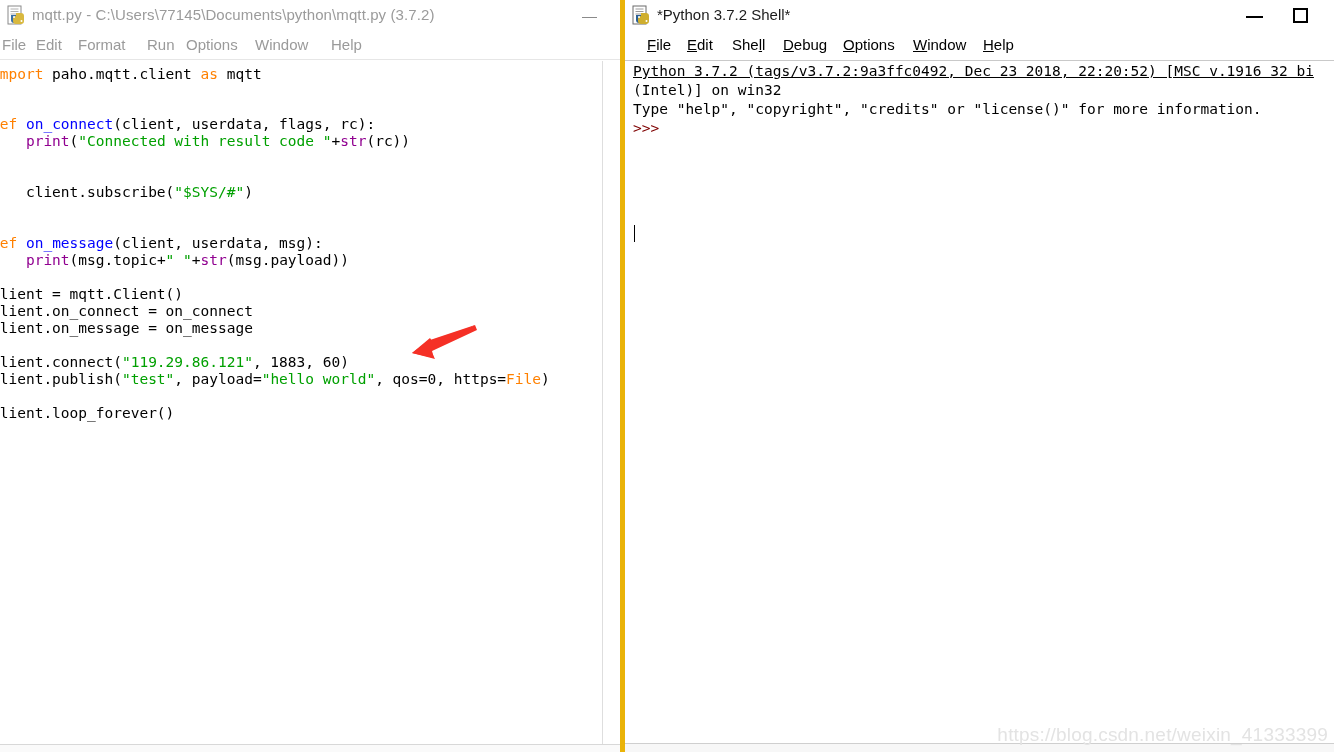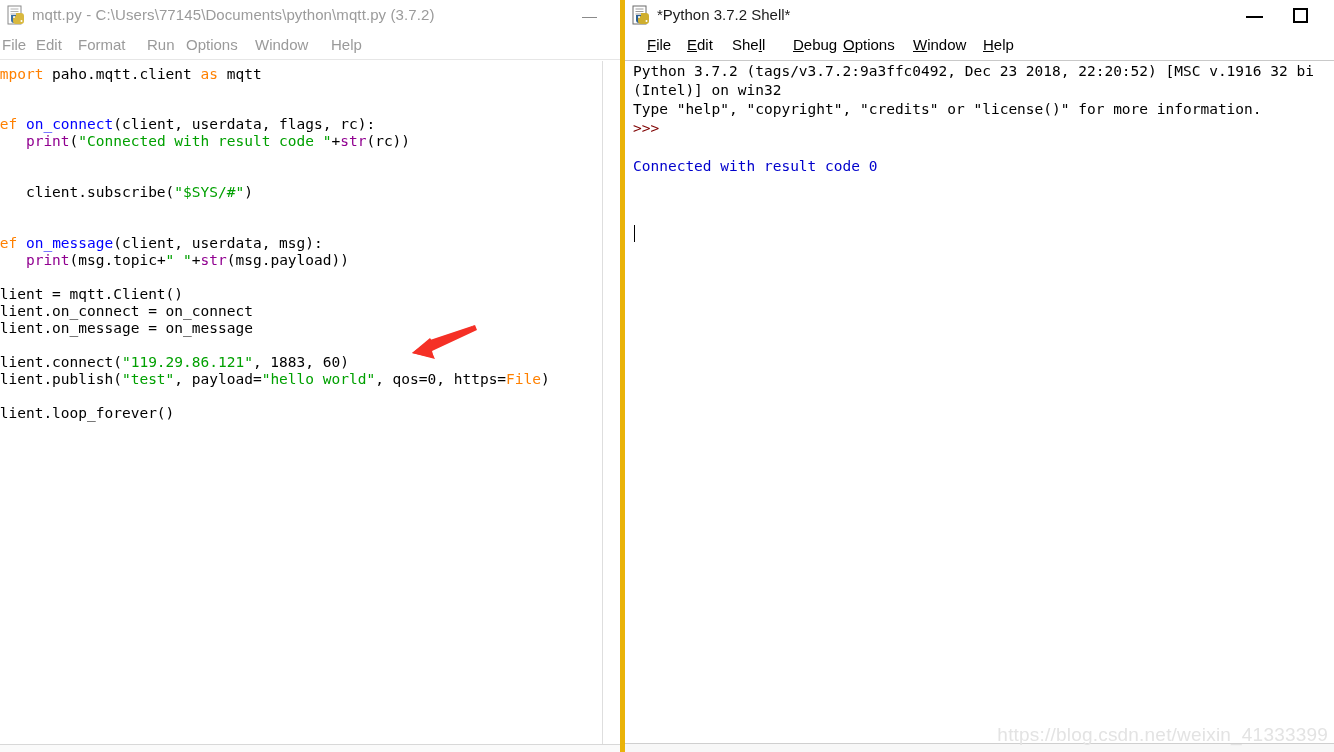--- a/index.html
+++ b/index.html
@@ -362,33 +362,32 @@
       </div>
       <div class="winbtn" id="shell-maximize">
         <div class="mx-box"></div>
       </div>
     </div>
 
     <div id="shell-menubar">
       <div class="menu-item" style="left:22px"><u>F</u>ile</div>
       <div class="menu-item" style="left:62px"><u>E</u>dit</div>
       <div class="menu-item" style="left:107px">She<u>l</u>l</div>
-      <div class="menu-item" style="left:168px"><u>D</u>ebug</div>
+      <div class="menu-item" style="left:158px"><u>D</u>ebug</div>
       <div class="menu-item" style="left:218px"><u>O</u>ptions</div>
       <div class="menu-item" style="left:288px"><u>W</u>indow</div>
       <div class="menu-item" style="left:358px"><u>H</u>elp</div>
     </div>
     <div id="shell-menubar-underline"></div>
 
     <div id="shell-text">
-        <div class="shell-line sh-out" style="top: 96px;">Connected with result code 0</div>
         <div class="shell-line sh-prompt" style="top: 58px;">&gt;&gt;&gt;</div>
         <div class="shell-line " style="top: 39px;">Type "help", "copyright", "credits" or "license()" for more information.</div>
         <div class="shell-line " style="top: 20px;">(Intel)] on win32</div>
-        <div class="shell-line " style="top: 1px;">Python 3.7.2 (tags/v3.7.2:9a3ffc0492, Dec 23 2018, 22:20:52) [MSC v.1916 32 bi</div>
+        <div class="shell-line " style="top: 1px; text-decoration: underline;">Python 3.7.2 (tags/v3.7.2:9a3ffc0492, Dec 23 2018, 22:20:52) [MSC v.1916 32 bi</div>
 
       <div id="shell-caret"></div>
     </div>
 
     <div id="shell-bottom-rule"></div>
     <div id="shell-bottom-strip"></div>
   </div>
 
   <div id="watermark">https://blog.csdn.net/weixin_41333399</div>
 

